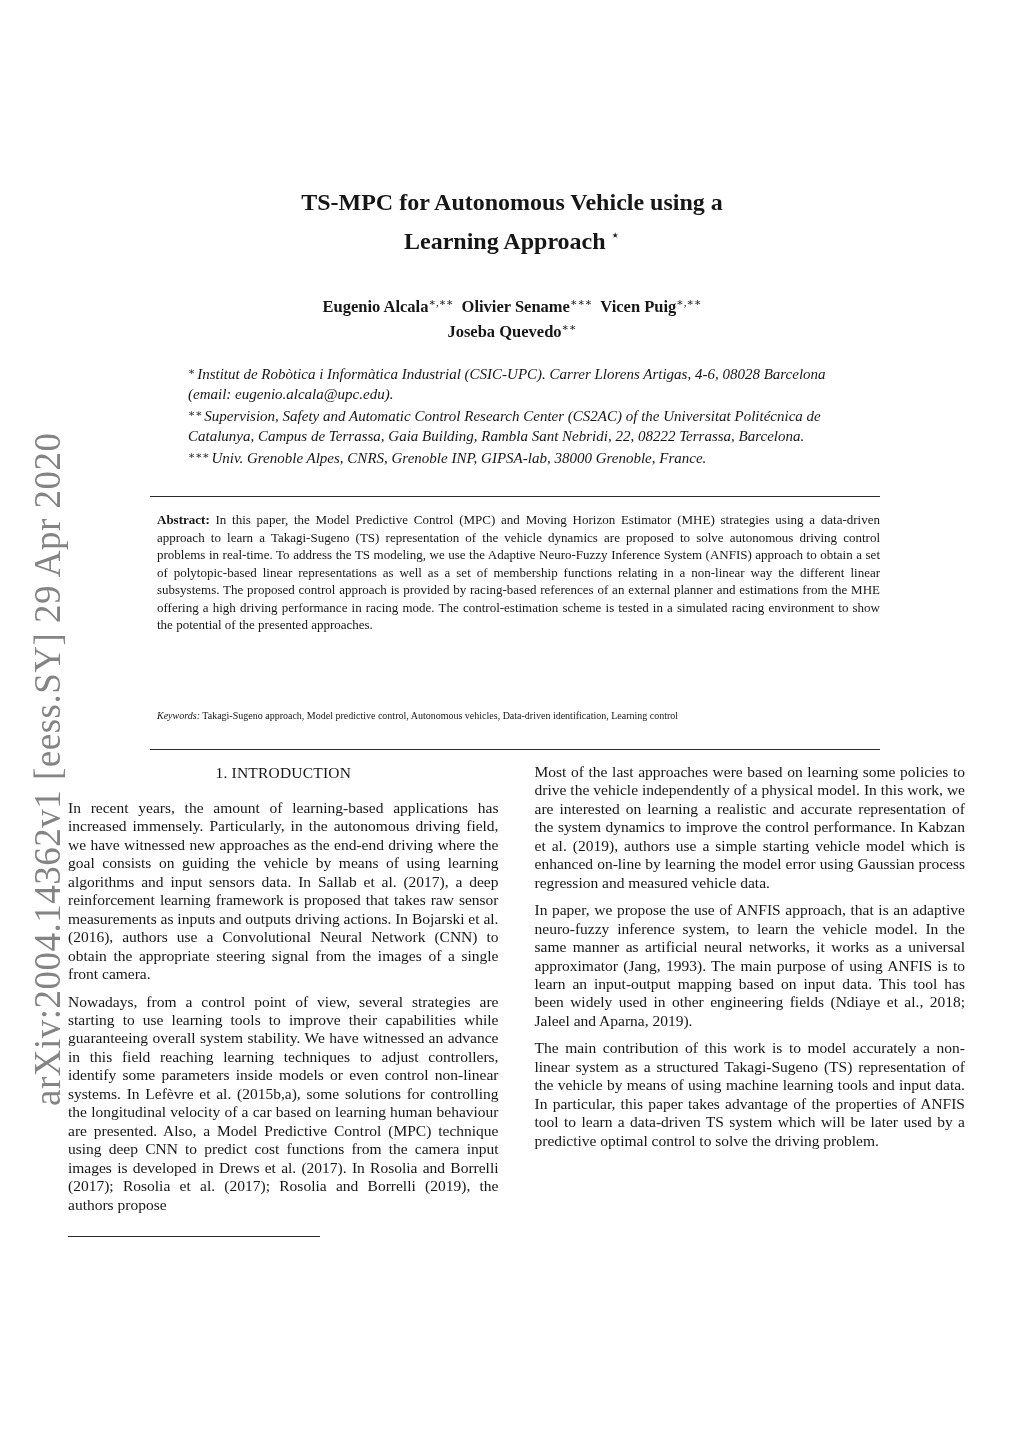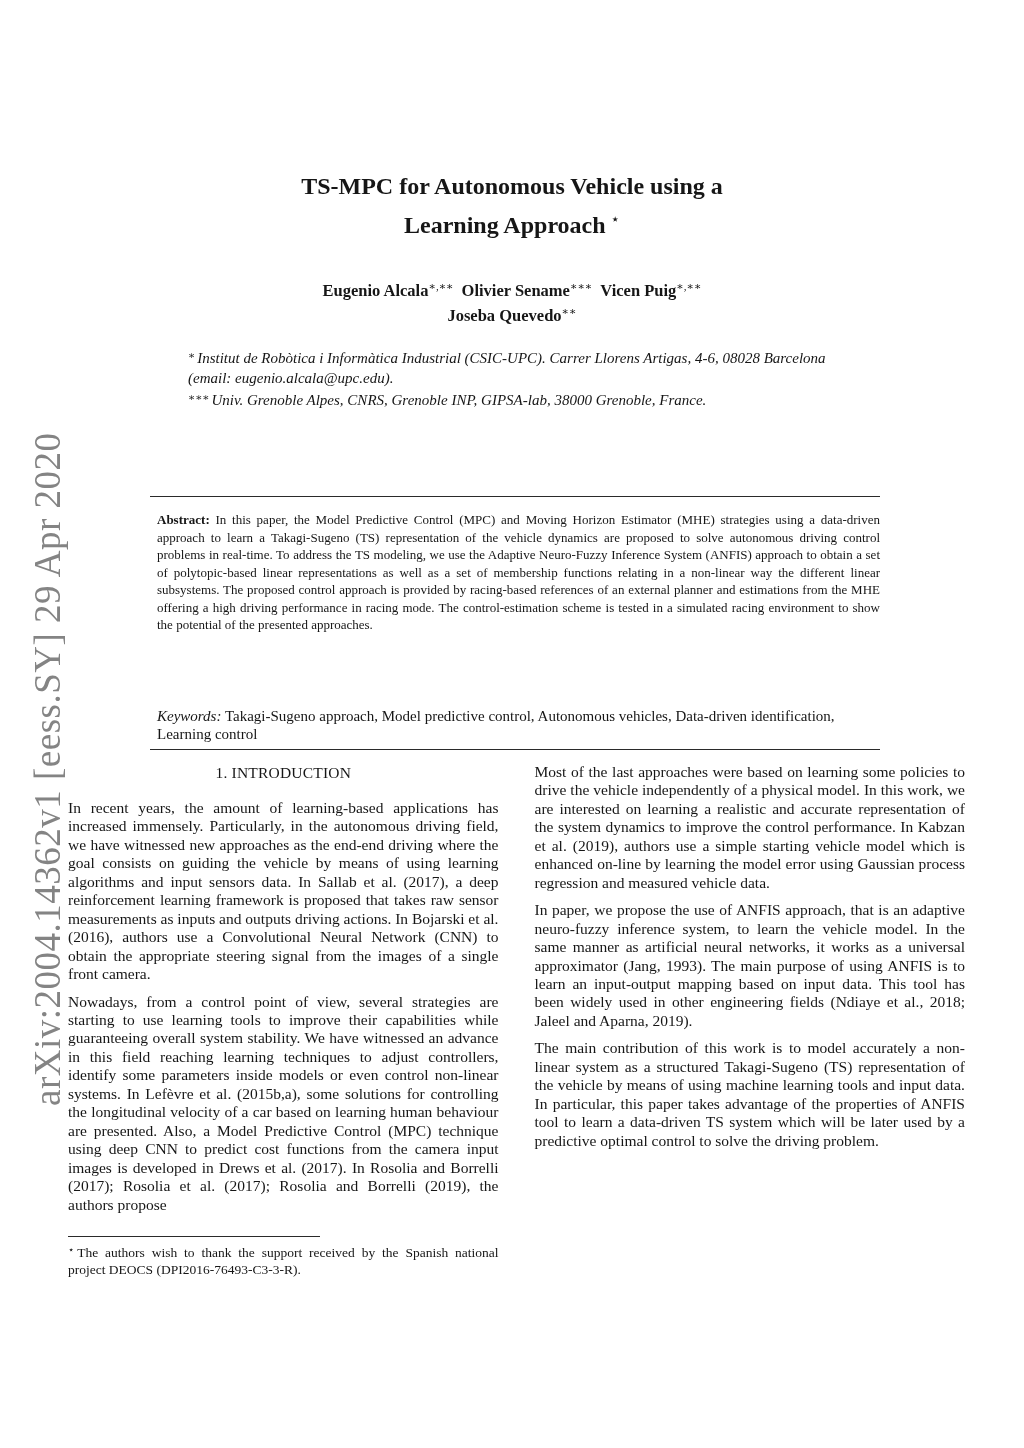--- a/index.html
+++ b/index.html
@@ -22,21 +22,21 @@
     transform-origin: 0 0;
     white-space: nowrap;
     font-size: 37px;
     letter-spacing: 0.5px;
     color: var(--watermark, #848484);
   }
   
   .header-block {
     position: absolute;
     left: 147px;
-    top: 0;
+    top: 16px;
     width: 730px;
   }
   .title {
     margin-top: 170px;
     text-align: center;
     font-size: 24px;
     font-weight: bold;
     line-height: 33px;
   }
   .title sup { font-size: 15px; font-weight: normal; vertical-align: 9px; margin-left: 5px; }
@@ -73,21 +73,21 @@
     font-size: 13px;
     line-height: 17.55px;
     text-align: justify;
   }
   .abstract .abstract-label { font-weight: bold; }
   .keywords {
     position: absolute;
     left: 157px;
     top: 707px;
     width: 723px;
-    font-size: 15px;
+    font-size: 10px;
     line-height: 18px;
     text-align: left;
   }
   .keywords .keywords-label { font-style: italic; }
   
   .columns {
     position: absolute;
     left: 68px;
     top: 763px;
     width: 897px;
@@ -135,20 +135,21 @@
       <span>Learning Approach</span><sup>⋆</sup>
     </h1>
 
     <div class="authors">
       <span>Eugenio Alcala</span><sup>∗,∗∗</sup><span class="author-sep"></span><span>Olivier Sename</span><sup>∗∗∗</sup><span class="author-sep"></span><span>Vicen Puig</span><sup>∗,∗∗</sup><br>
       <span>Joseba Quevedo</span><sup>∗∗</sup>
     </div>
 
     <div class="affiliations">
       <div class="affiliation"><sup>∗</sup><span>Institut de Robòtica i Informàtica Industrial (CSIC-UPC). Carrer Llorens Artigas, 4-6, 08028 Barcelona (email: eugenio.alcala@upc.edu).</span></div>
+      <div class="affiliation"><sup>∗∗</sup><span>Supervision, Safety and Automatic Control Research Center (CS2AC) of the Universitat Politécnica de Catalunya, Campus de Terrassa, Gaia Building, Rambla Sant Nebridi, 22, 08222 Terrassa, Barcelona.</span></div>
       <div class="affiliation"><sup>∗∗∗</sup><span>Univ. Grenoble Alpes, CNRS, Grenoble INP, GIPSA-lab, 38000 Grenoble, France.</span></div>
     </div>
   </div>
 
   <div class="rule rule-top"></div>
 
   <div class="abstract">
     <span class="abstract-label">Abstract:</span>
     <span>In this paper, the Model Predictive Control (MPC) and Moving Horizon Estimator (MHE) strategies using a data-driven approach to learn a Takagi-Sugeno (TS) representation of the vehicle dynamics are proposed to solve autonomous driving control problems in real-time. To address the TS modeling, we use the Adaptive Neuro-Fuzzy Inference System (ANFIS) approach to obtain a set of polytopic-based linear representations as well as a set of membership functions relating in a non-linear way the different linear subsystems. The proposed control approach is provided by racing-based references of an external planner and estimations from the MHE offering a high driving performance in racing mode. The control-estimation scheme is tested in a simulated racing environment to show the potential of the presented approaches.</span>
   </div>
@@ -159,21 +160,20 @@
   </div>
 
   <div class="rule rule-bottom"></div>
 
   <div class="columns">
     <div class="col">
       <h2 class="section-heading">1. INTRODUCTION</h2>
       <p>In recent years, the amount of learning-based applications has increased immensely. Particularly, in the autonomous driving field, we have witnessed new approaches as the end-end driving where the goal consists on guiding the vehicle by means of using learning algorithms and input sensors data. In Sallab et al. (2017), a deep reinforcement learning framework is proposed that takes raw sensor measurements as inputs and outputs driving actions. In Bojarski et al. (2016), authors use a Convolutional Neural Network (CNN) to obtain the appropriate steering signal from the images of a single front camera.</p>
       <p>Nowadays, from a control point of view, several strategies are starting to use learning tools to improve their capabilities while guaranteeing overall system stability. We have witnessed an advance in this field reaching learning techniques to adjust controllers, identify some parameters inside models or even control non-linear systems. In Lefèvre et al. (2015b,a), some solutions for controlling the longitudinal velocity of a car based on learning human behaviour are presented. Also, a Model Predictive Control (MPC) technique using deep CNN to predict cost functions from the camera input images is developed in Drews et al. (2017). In Rosolia and Borrelli (2017); Rosolia et al. (2017); Rosolia and Borrelli (2019), the authors propose</p>
       <div class="footnote-rule"></div>
-      <p class="footnote"><sup>⋆</sup><span>The authors wish to thank the support received by the Spanish national project DEOCS (DPI2016-76493-C3-3-R).</span></p>
     </div>
     <div class="col">
       <p>Most of the last approaches were based on learning some policies to drive the vehicle independently of a physical model. In this work, we are interested on learning a realistic and accurate representation of the system dynamics to improve the control performance. In Kabzan et al. (2019), authors use a simple starting vehicle model which is enhanced on-line by learning the model error using Gaussian process regression and measured vehicle data.</p>
       <p>In paper, we propose the use of ANFIS approach, that is an adaptive neuro-fuzzy inference system, to learn the vehicle model. In the same manner as artificial neural networks, it works as a universal approximator (Jang, 1993). The main purpose of using ANFIS is to learn an input-output mapping based on input data. This tool has been widely used in other engineering fields (Ndiaye et al., 2018; Jaleel and Aparna, 2019).</p>
       <p>The main contribution of this work is to model accurately a non-linear system as a structured Takagi-Sugeno (TS) representation of the vehicle by means of using machine learning tools and input data. In particular, this paper takes advantage of the properties of ANFIS tool to learn a data-driven TS system which will be later used by a predictive optimal control to solve the driving problem.</p>
     </div>
   </div>
 
 </div>
 

